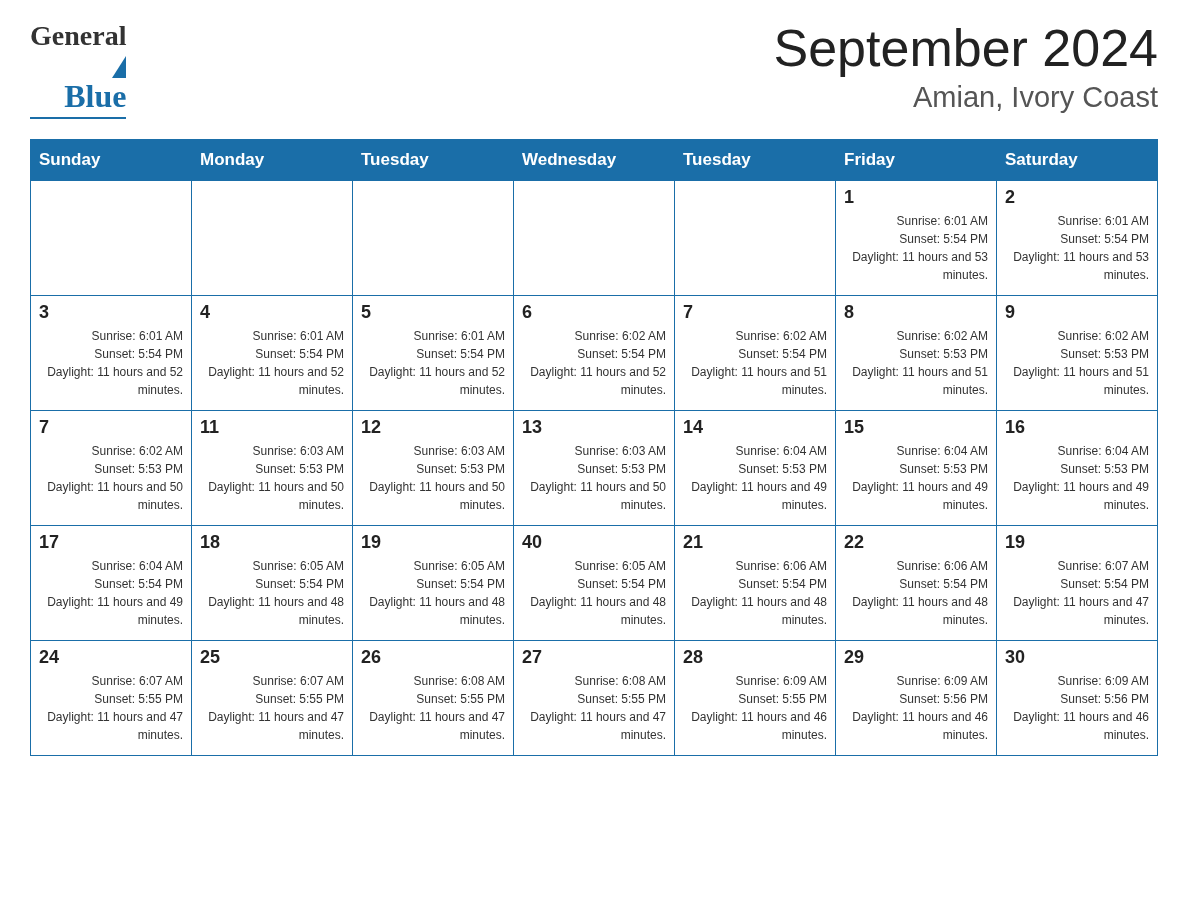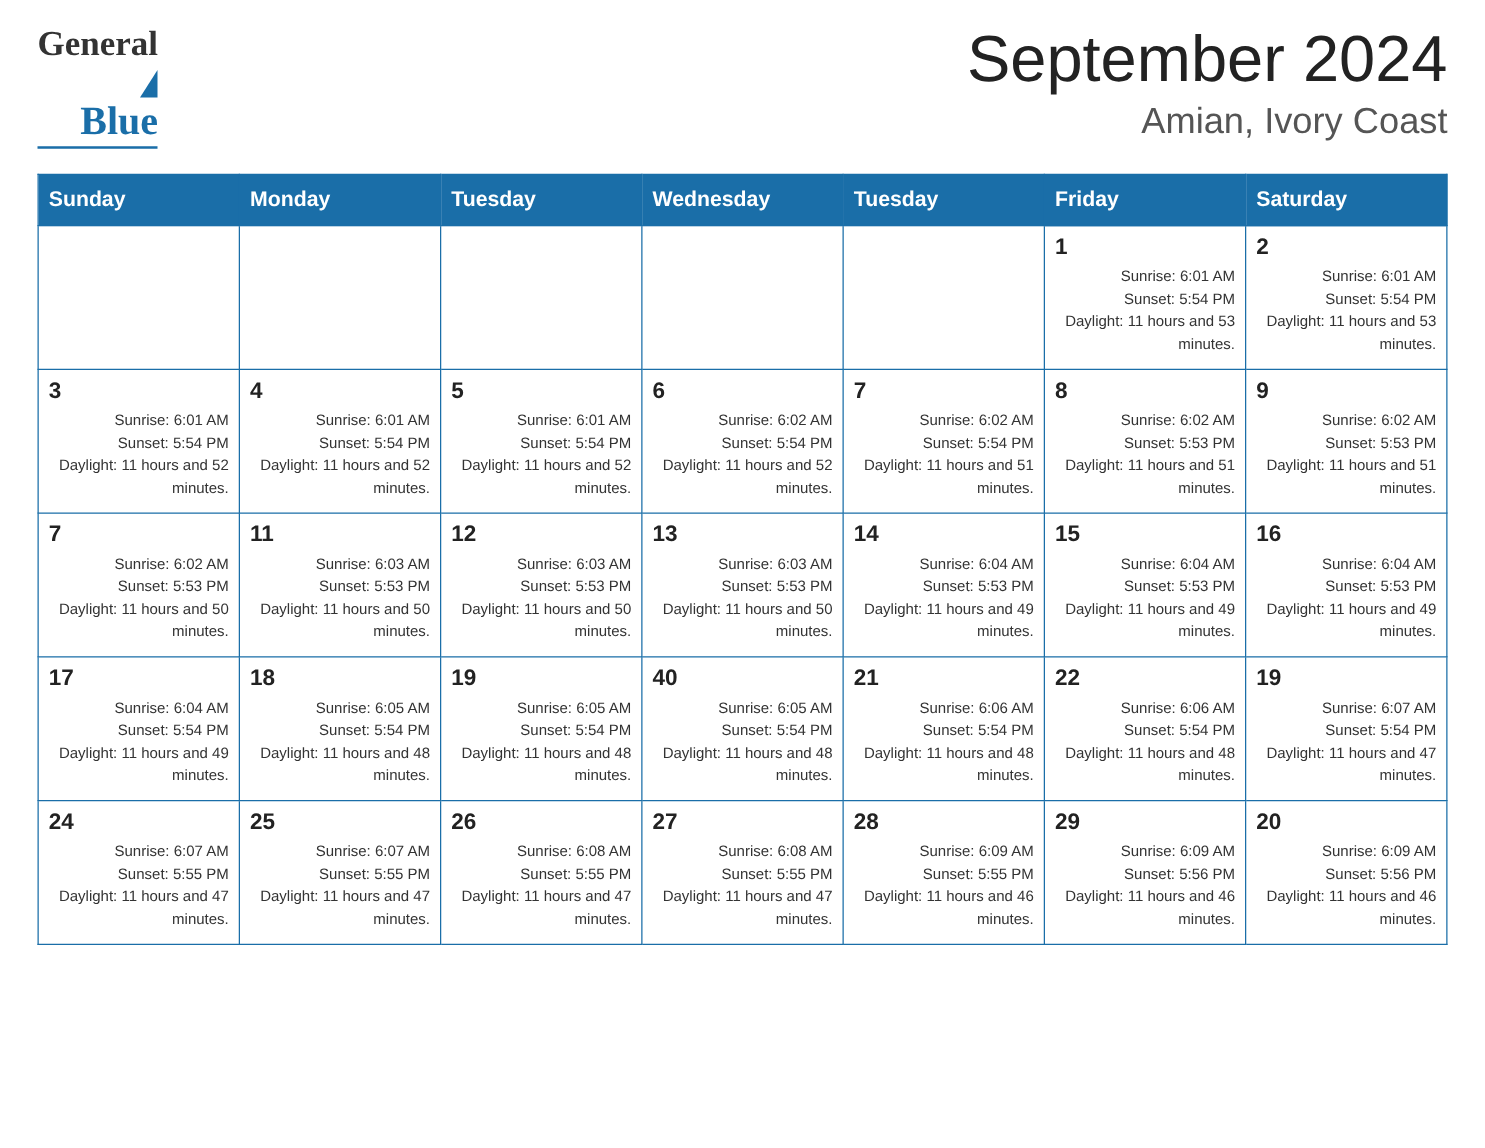--- a/index.html
+++ b/index.html
@@ -262,18 +262,18 @@
         </td>
         <td>
           <div class="day-num">28</div>
           <div class="day-info">Sunrise: 6:09 AM<br>Sunset: 5:55 PM<br>Daylight: 11 hours and 46 minutes.</div>
         </td>
         <td>
           <div class="day-num">29</div>
           <div class="day-info">Sunrise: 6:09 AM<br>Sunset: 5:56 PM<br>Daylight: 11 hours and 46 minutes.</div>
         </td>
         <td>
-          <div class="day-num">20</div>
+          <div class="day-num">30</div>
           <div class="day-info">Sunrise: 6:09 AM<br>Sunset: 5:56 PM<br>Daylight: 11 hours and 46 minutes.</div>
         </td>
       </tr>
     </tbody>
 </table>
 
 </body></html>

